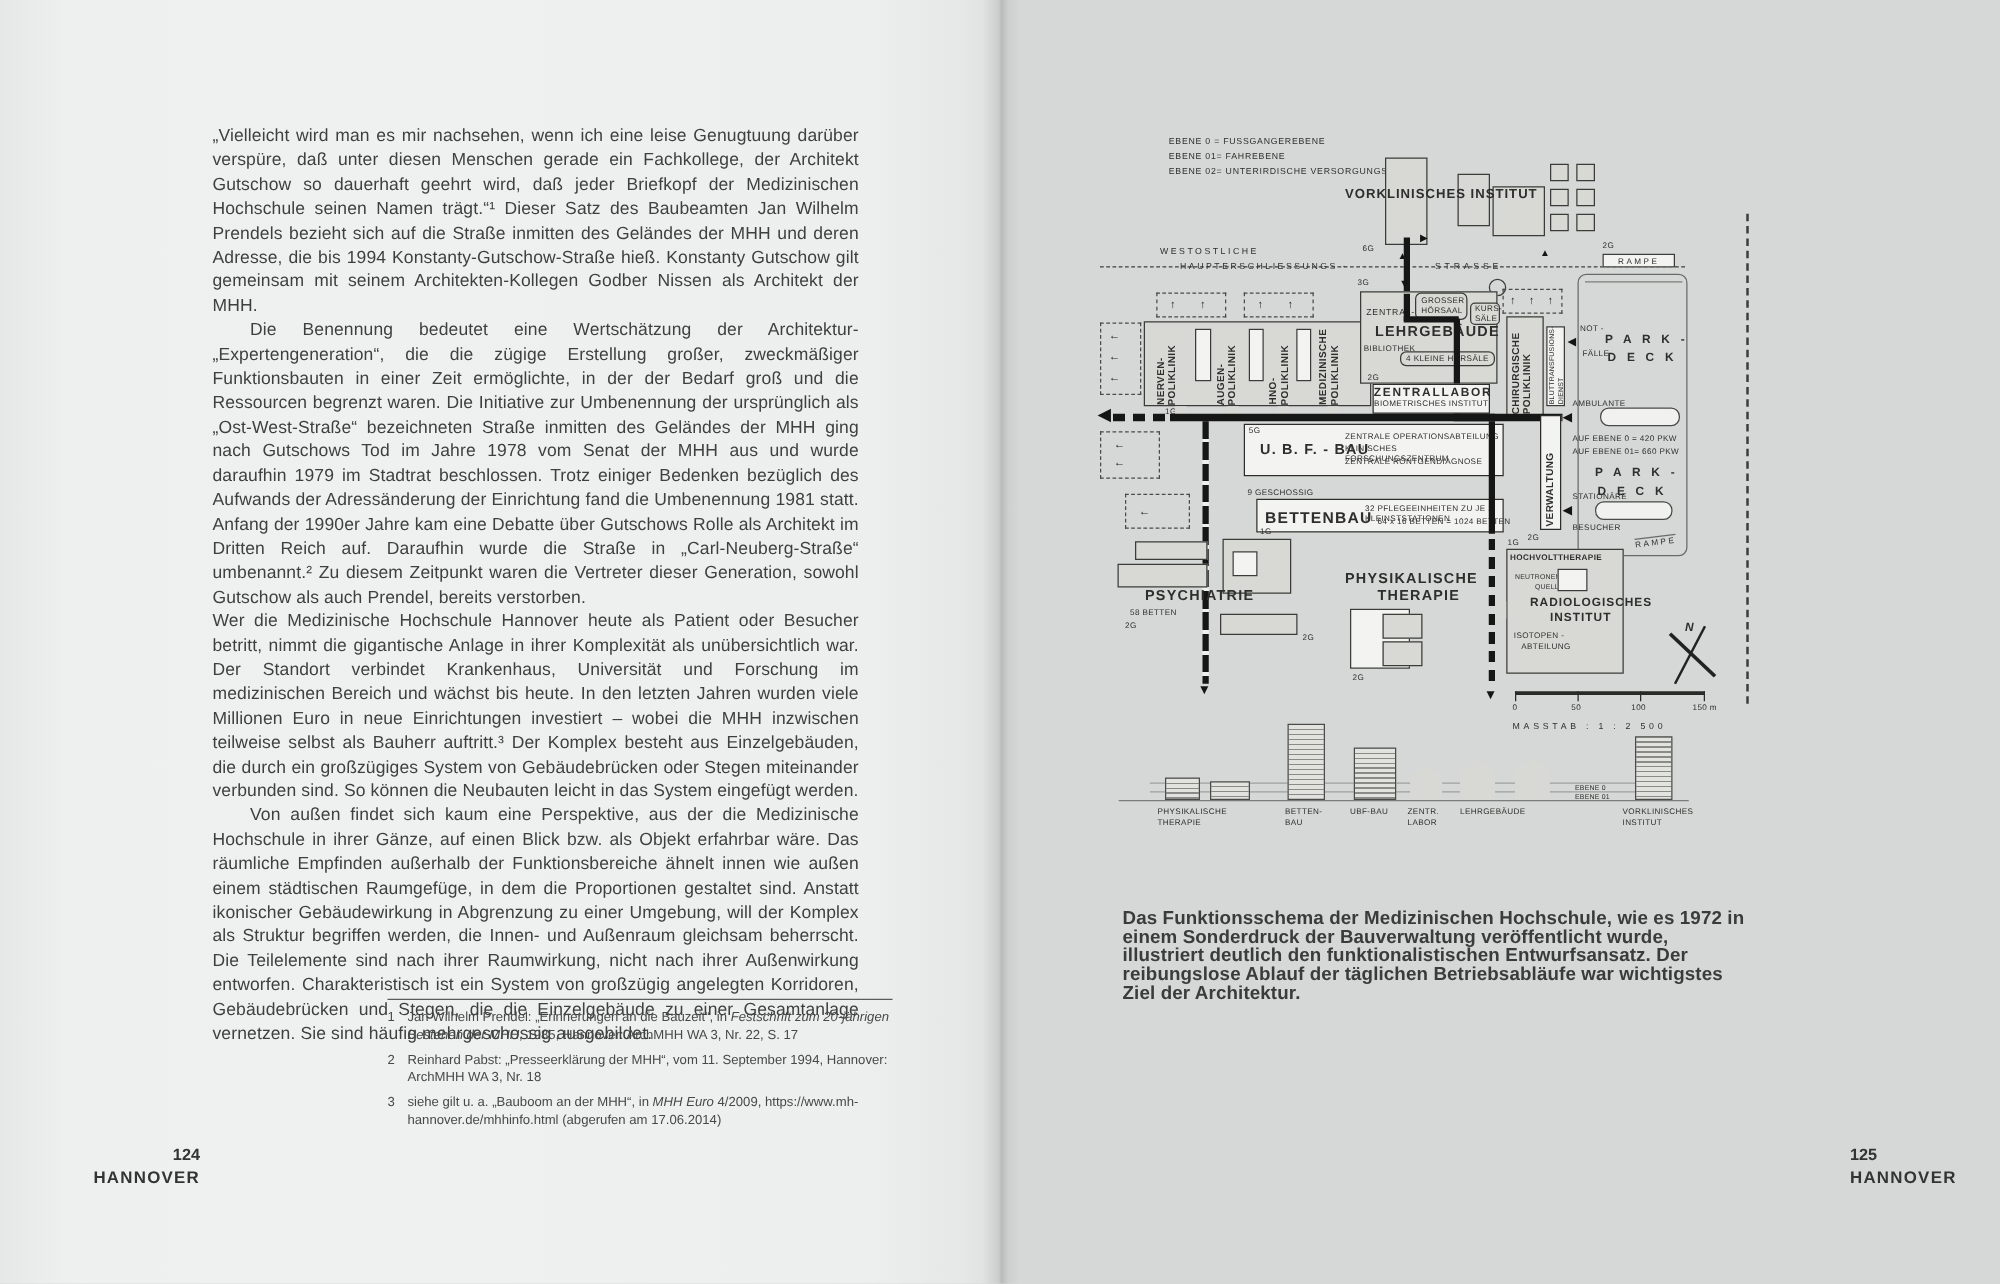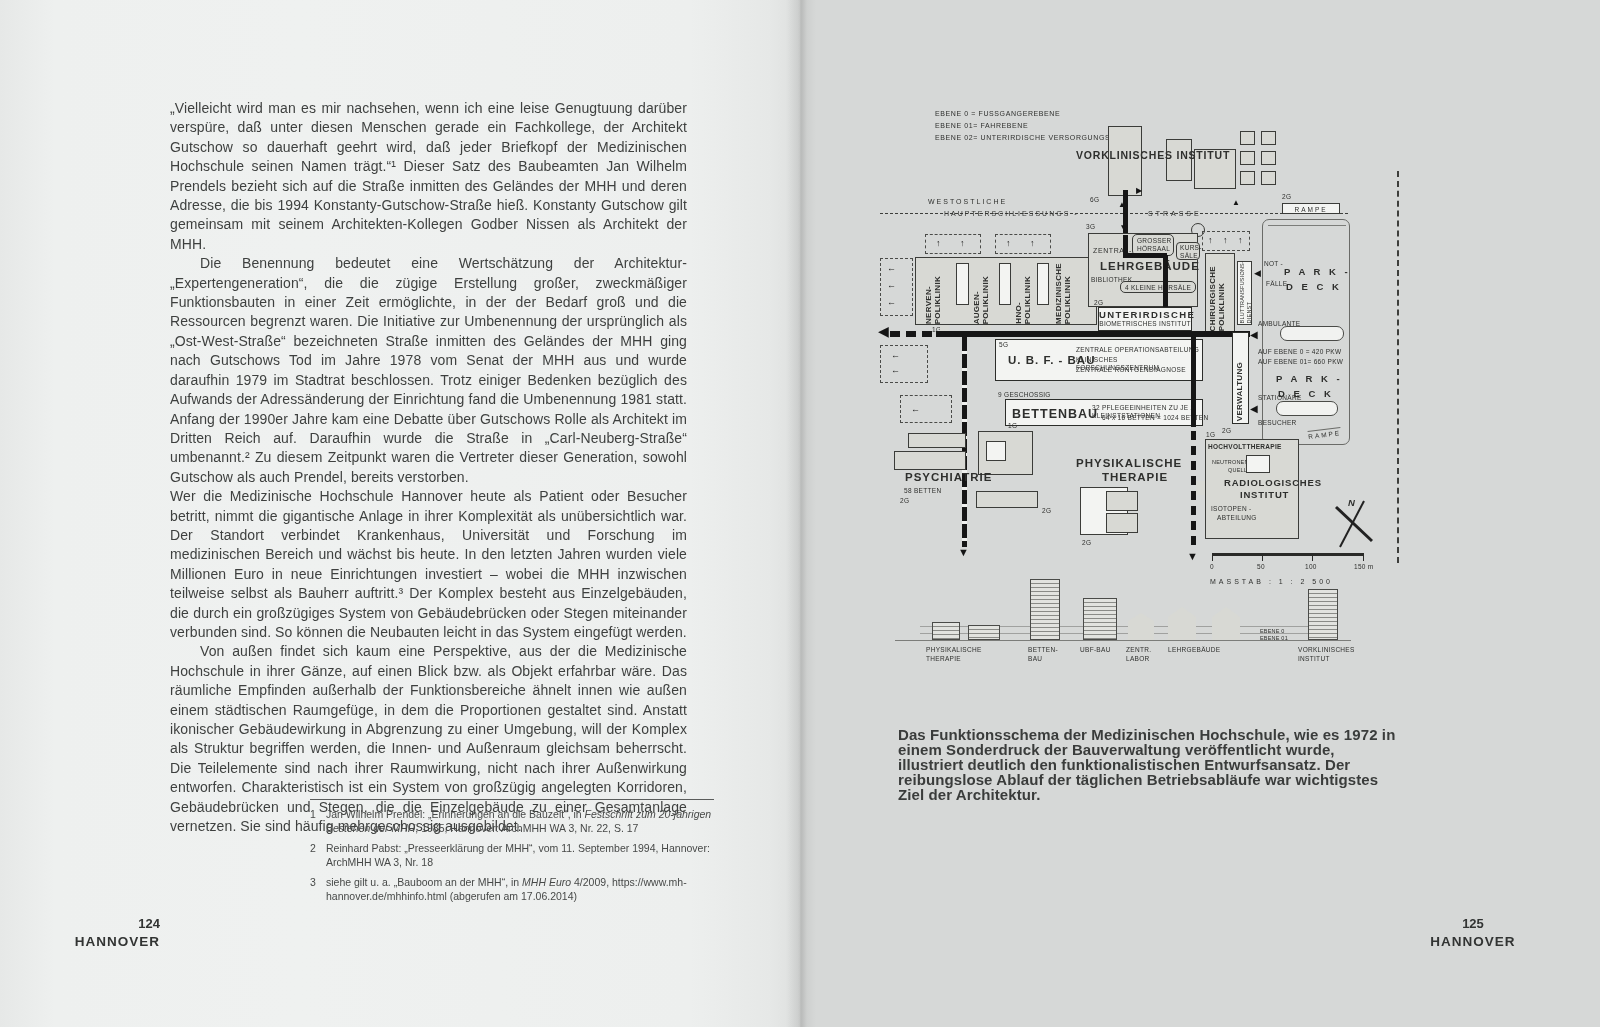--- a/index.html
+++ b/index.html
@@ -31,21 +31,21 @@
   .heading{margin:14px 0 2px 0;font-size:15px;line-height:20px;font-weight:bold;color:#333534;}
   .footnotes{position:absolute;left:310px;top:799px;width:404px;color:#474948;}
   .fn-rule{border-top:1px solid #5a5c5b;margin-bottom:8px;width:100%;}
   .fn{display:flex;margin-bottom:7px;font-size:10.5px;line-height:13.5px;}
   .fn-num{width:16px;flex:0 0 16px;}
   .fn-text{flex:1;}
   .folio{position:absolute;font-weight:bold;color:#323433;}
   .folio .num{font-size:13px;margin-bottom:3px;}
   .folio .run{font-size:13.5px;letter-spacing:1px;}
   .folio-left{left:60px;top:916px;width:100px;text-align:right;}
-  .folio-right{left:1413px;top:916px;width:120px;text-align:center;}
+  .folio-right{left:1480px;top:916px;width:120px;text-align:left;}
 
   
   .fig{position:absolute;left:880px;top:95px;width:580px;height:615px;color:#2e2f2d;}
   .d{position:absolute;}
   .box{border:1px solid #3b3c39;box-sizing:border-box;}
   .box2{border:1.5px solid #2c2d2a;box-sizing:border-box;}
   .fillg{background:#d8d9d4;}
   .fillw{background:#f3f4f2;}
   .dashb{border:1px dashed #4a4b48;box-sizing:border-box;}
   .t5{font-size:5.5px;line-height:6.5px;letter-spacing:.2px;}
@@ -203,21 +203,21 @@
     <div class="t6" style="padding:0 0 0 3px;">SÄLE</div>
   </div>
   <div class="d box fillg t6" style="left:240px;top:186px;width:76px;height:12px;border-radius:5px;text-align:center;line-height:12px;">4 KLEINE HÖRSÄLE</div>
 
   <div class="d spineV" style="left:243px;top:140px;height:22px;"></div>
   <div class="d spineH" style="left:243px;top:158px;width:44px;height:5px;"></div>
   <div class="d spineV" style="left:283px;top:160px;height:80px;"></div>
 
   <div class="d t6" style="left:214px;top:204px;">2G</div>
   <div class="d box2 fillw" style="left:218px;top:212px;width:94px;height:24px;">
-    <div class="t9b" style="text-align:center;margin-top:1px;letter-spacing:1.4px;">UNTERIRDISCHE</div>
+    <div class="t9b" style="text-align:center;margin-top:1px;letter-spacing:1.4px;">ZENTRALLABOR</div>
     <div class="t6" style="text-align:center;">BIOMETRISCHES INSTITUT</div>
   </div>
 
   <div class="d dashb" style="left:322px;top:136px;width:48px;height:20px;">
     <div class="arrow" style="position:absolute;left:5px;top:4px;">↑</div>
     <div class="arrow" style="position:absolute;left:20px;top:4px;">↑</div>
     <div class="arrow" style="position:absolute;left:35px;top:4px;">↑</div>
   </div>
   <div class="d box fillg" style="left:325px;top:158px;width:30px;height:80px;"></div>
   <div class="d vwrap" style="left:328px;top:160px;height:76px;">
@@ -281,21 +281,21 @@
   <div class="d t6" style="left:378px;top:324px;">BESUCHER</div>
   <div class="d t6 ls2" style="left:428px;top:334px;transform:rotate(-7deg);border-top:1px solid #6a6b68;padding-top:1px;">RAMPE</div>
 
   <div class="d spineVgap" style="left:82px;top:242px;height:210px;"></div>
   <div class="d tri" style="left:78px;top:452px;font-size:11px;">▼</div>
   <div class="d box fillg" style="left:28px;top:338px;width:58px;height:15px;"></div>
   <div class="d box fillg" style="left:14px;top:356px;width:72px;height:19px;"></div>
   <div class="d box fillg" style="left:98px;top:336px;width:55px;height:44px;"></div>
   <div class="d box fillw" style="left:106px;top:346px;width:20px;height:20px;"></div>
   <div class="d t6" style="left:128px;top:327px;">1G</div>
-  <div class="d t11b" style="left:25px;top:376px;text-align:center;">PSYCHIATRIE</div>
+  <div class="d t11b" style="left:36px;top:376px;text-align:center;">PSYCHIATRIE</div>
   <div class="d t6" style="left:24px;top:392px;">58 BETTEN</div>
   <div class="d t6" style="left:20px;top:402px;">2G</div>
   <div class="d box fillg" style="left:96px;top:396px;width:62px;height:17px;"></div>
   <div class="d t6" style="left:162px;top:412px;">2G</div>
 
   <div class="d t11b" style="left:196px;top:362px;">PHYSIKALISCHE</div>
   <div class="d t11b" style="left:222px;top:376px;">THERAPIE</div>
   <div class="d box fillw" style="left:200px;top:392px;width:48px;height:48px;"></div>
   <div class="d box fillg" style="left:226px;top:396px;width:32px;height:20px;"></div>
   <div class="d box fillg" style="left:226px;top:418px;width:32px;height:20px;"></div>

